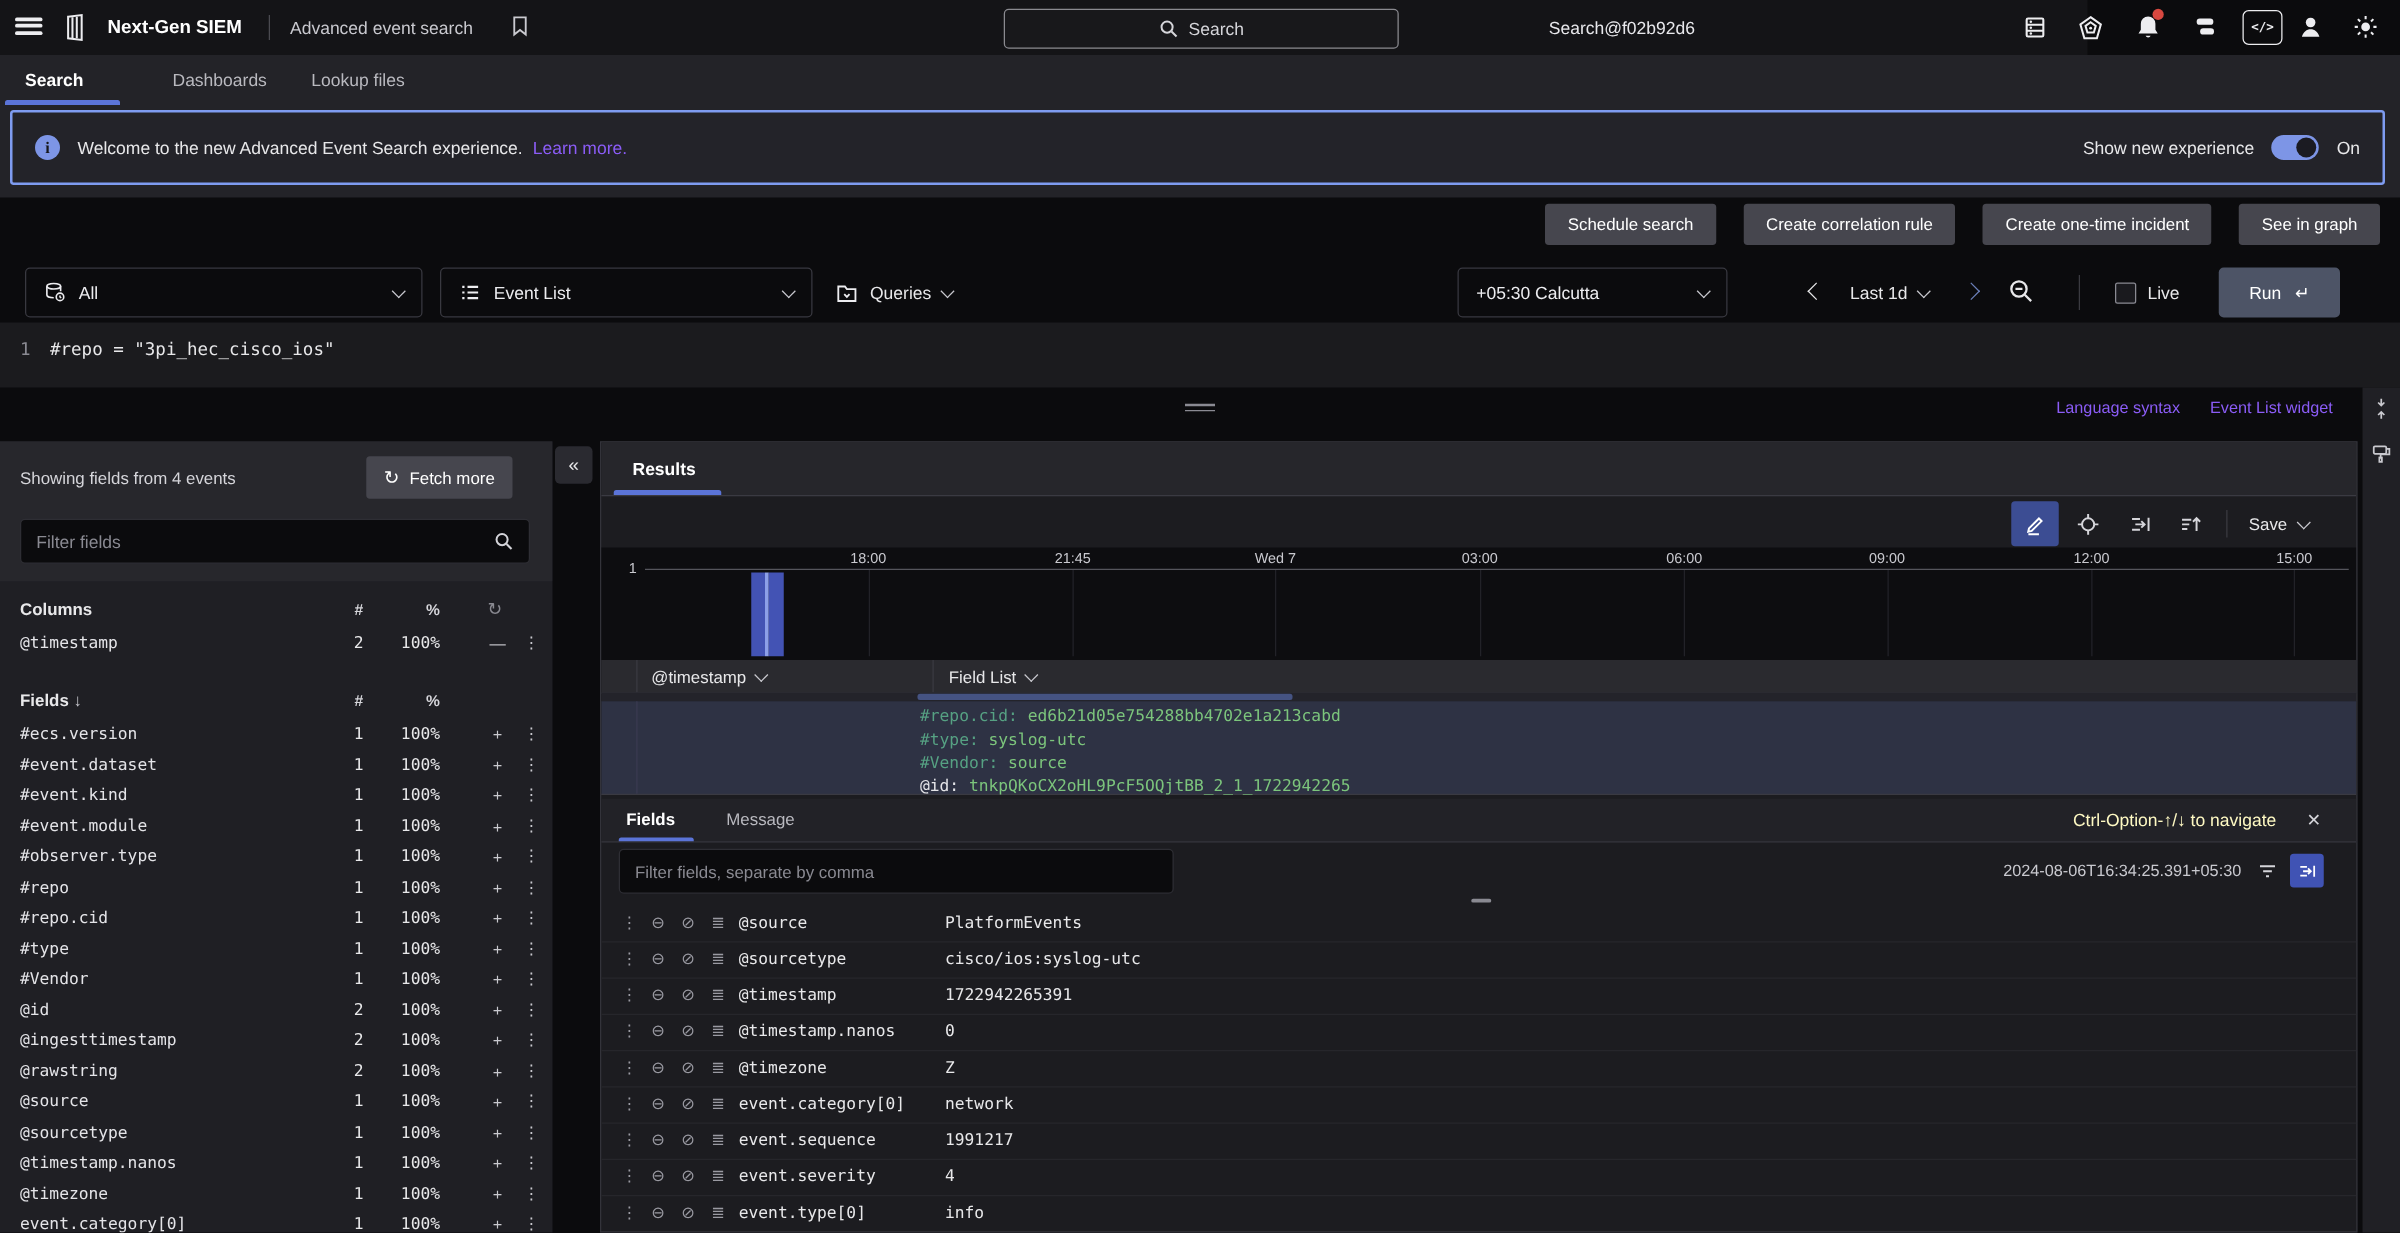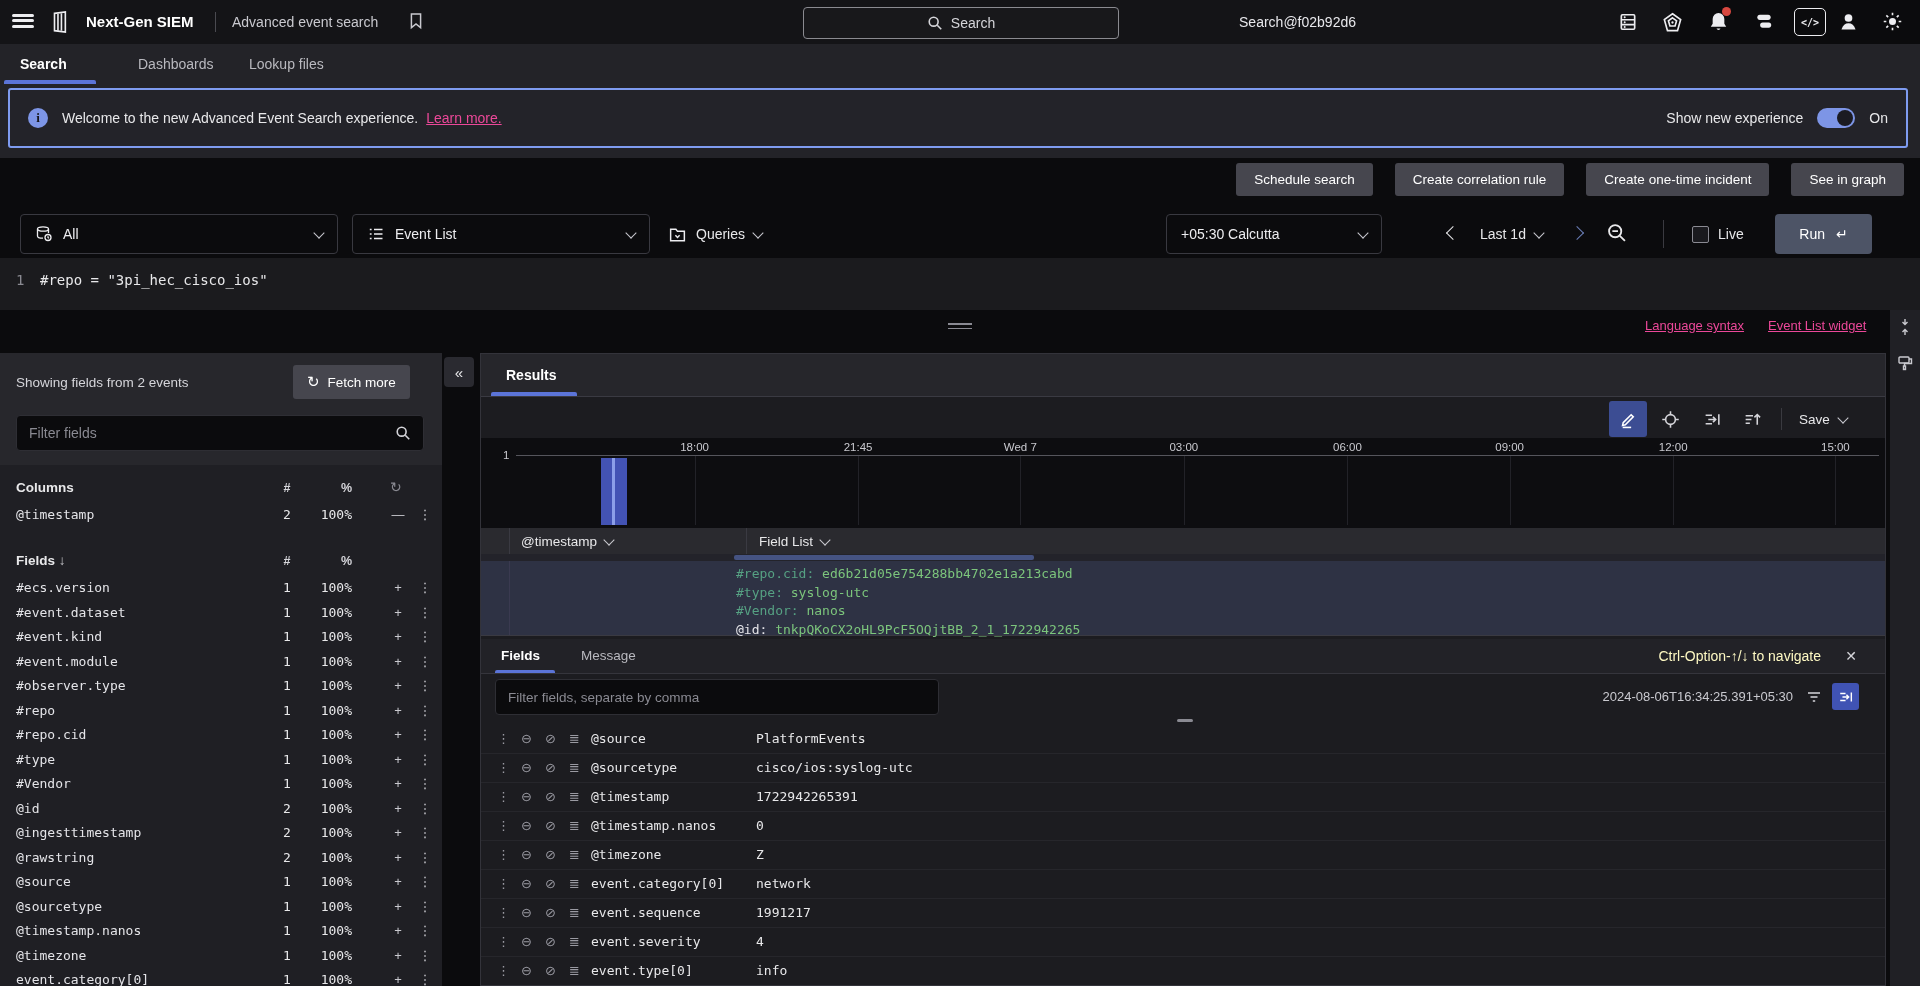--- a/index.html
+++ b/index.html
@@ -52,21 +52,21 @@
   .ir{height:28px;position:relative;border-bottom:1px solid #26262b;font-family:"DejaVu Sans Mono",monospace;
       font-size:13px;line-height:28px}
   .ir .ic{position:absolute;color:#9a9aa2;font-size:13px;cursor:pointer;font-family:"DejaVu Sans",sans-serif}
   .ir-name{position:absolute;left:110px;white-space:nowrap}
   .ir-value{position:absolute;left:275px;white-space:nowrap}
   
   .evt-line{height:18.5px;line-height:18.5px;font-family:"DejaVu Sans Mono",monospace;font-size:13px;white-space:nowrap}
   .evt-key{color:#56a183}
   .evt-key[data-kind="plain"]{color:#e4e4e8}
   .evt-val{color:#7cc57c}
-  .ulink{text-decoration:underline;color:#ec4899;font-size:13px;cursor:pointer}
+  .ulink{color:#8b5cf6;font-size:13px;cursor:pointer}
   .tbtn{width:38px;height:36px;display:flex;align-items:center;justify-content:center;cursor:pointer;border-radius:3px}
 </style>
 </head>
 <body>
 
 <header id="topbar" class="abs">
   <div class="abs ham" style="left:12px;top:11px">
     <div></div>
       <div></div>
       <div></div>
@@ -261,21 +261,21 @@
     <svg width="18" height="18" viewBox="0 0 18 18" fill="none" stroke="#c9c9cf" stroke-width="1.4">
       <rect x="3" y="3" width="10" height="6" rx="1"></rect>
         <path d="M13 5h2.5v4.5H8.5V12"></path>
         <rect x="7.5" y="12" width="2" height="3.5"></rect>
     </svg>
   </div>
 </div>
 
 <aside class="abs" style="left:0;top:353px;width:442px;height:633px;background:#1f1f24;overflow:hidden">
   <div class="abs" style="left:0;top:0;width:442px;height:112px;background:#27272c">
-    <span class="abs" style="left:16px;top:22px;font-size:13.5px;color:#d5d5da">Showing fields from 2 events</span>
+    <span class="abs" style="left:16px;top:22px;font-size:13.5px;color:#d5d5da">Showing fields from 4 events</span>
     <button class="abs gbtn" style="left:293px;top:12px;height:34px;padding:0 14px;display:flex;align-items:center;gap:8px">
       <span style="font-size:15px">↻</span>
       <span>Fetch more</span>
     </button>
     <div class="abs inputbox" style="left:16px;top:62px;width:408px;height:36px">
       <span>Filter fields</span>
       <span style="margin-left:auto">
         <svg width="16" height="16" viewBox="0 0 18 18" fill="none" stroke="#d5d5da" stroke-width="1.8">
           <circle cx="7.5" cy="7.5" r="5"></circle>
             <path d="M11.5 11.5L16 16"></path>
@@ -548,21 +548,21 @@
 
         <div class="evt-line">
           <span class="evt-key" data-kind="tag">#type:</span>
           <span> </span>
           <span class="evt-val">syslog-utc</span>
         </div>
 
         <div class="evt-line">
           <span class="evt-key" data-kind="tag">#Vendor:</span>
           <span> </span>
-          <span class="evt-val">nanos</span>
+          <span class="evt-val">source</span>
         </div>
 
         <div class="evt-line">
           <span class="evt-key" data-kind="plain">@id:</span>
           <span> </span>
           <span class="evt-val">tnkpQKoCX2oHL9PcF5OQjtBB_2_1_1722942265</span>
         </div>
       </div>
   </div>
 

